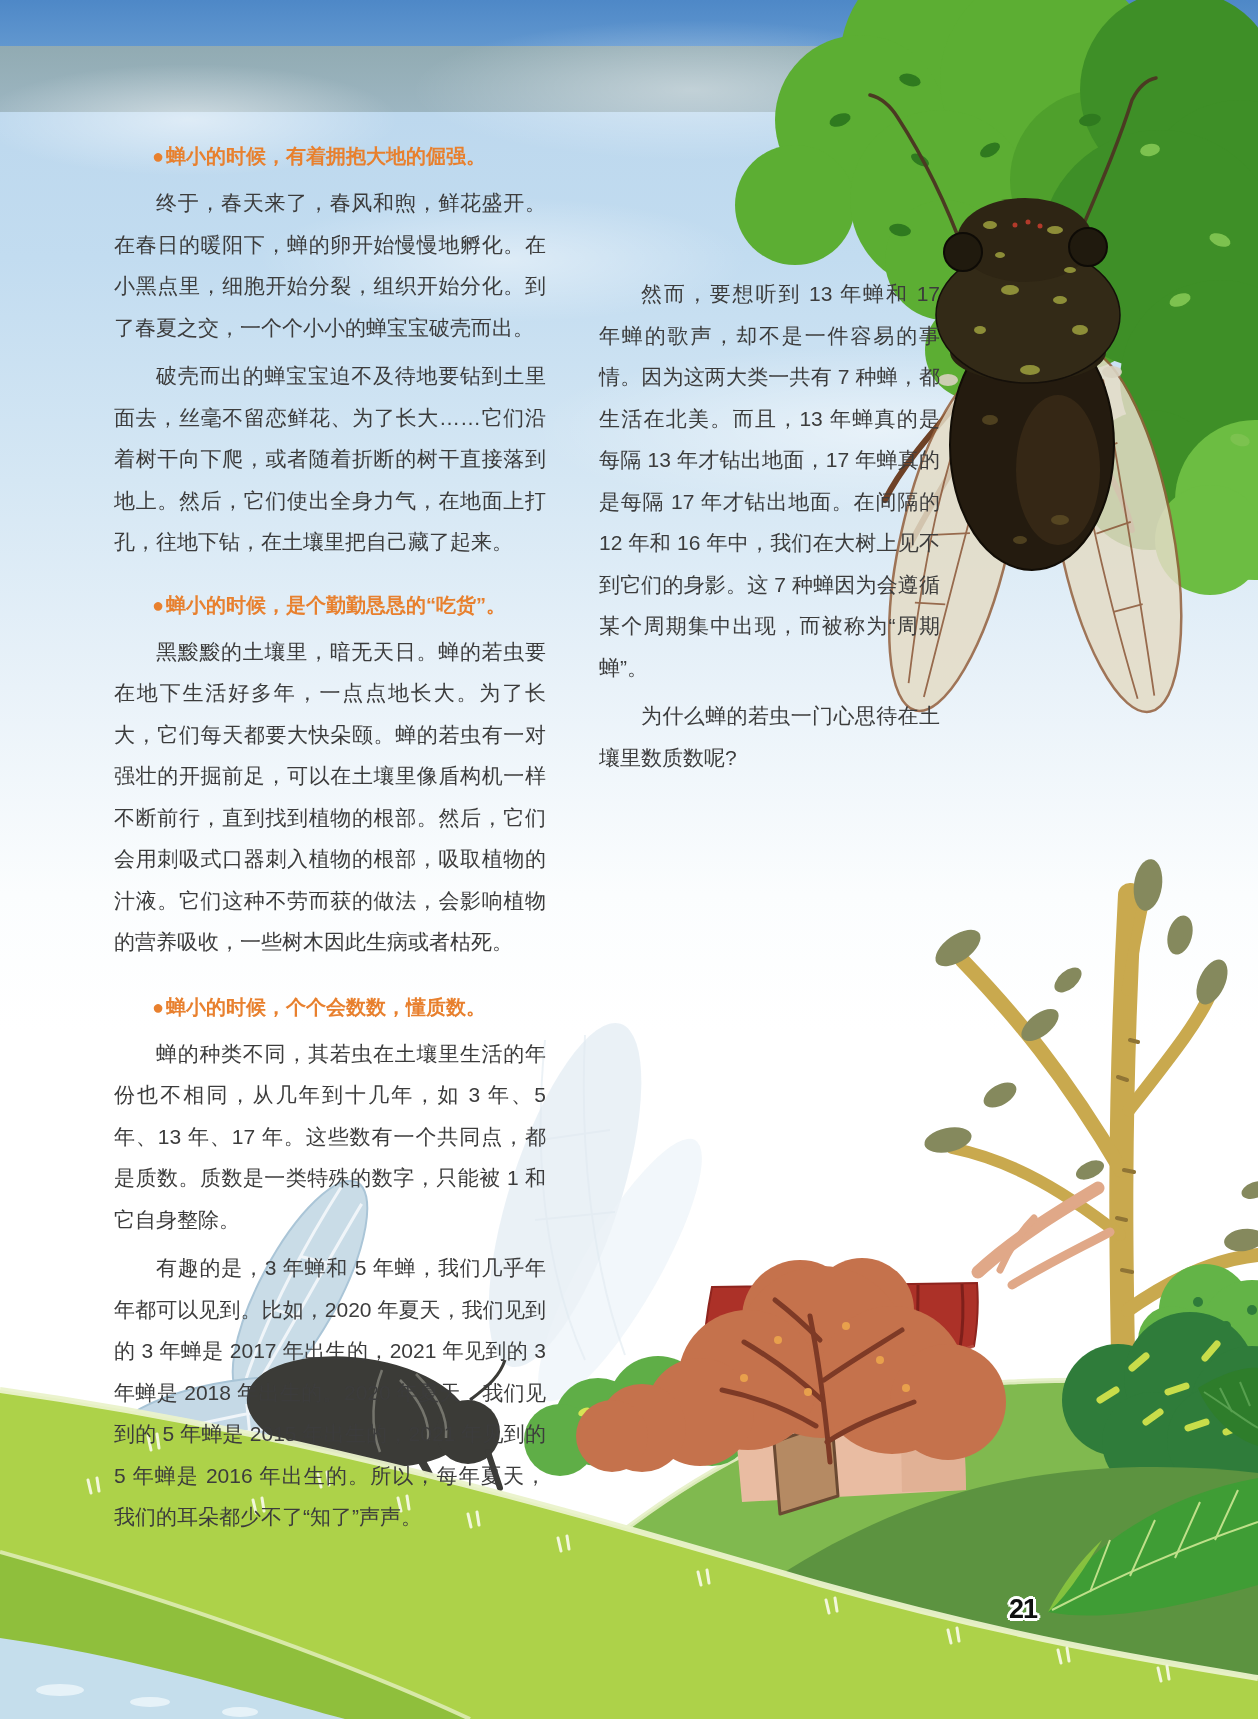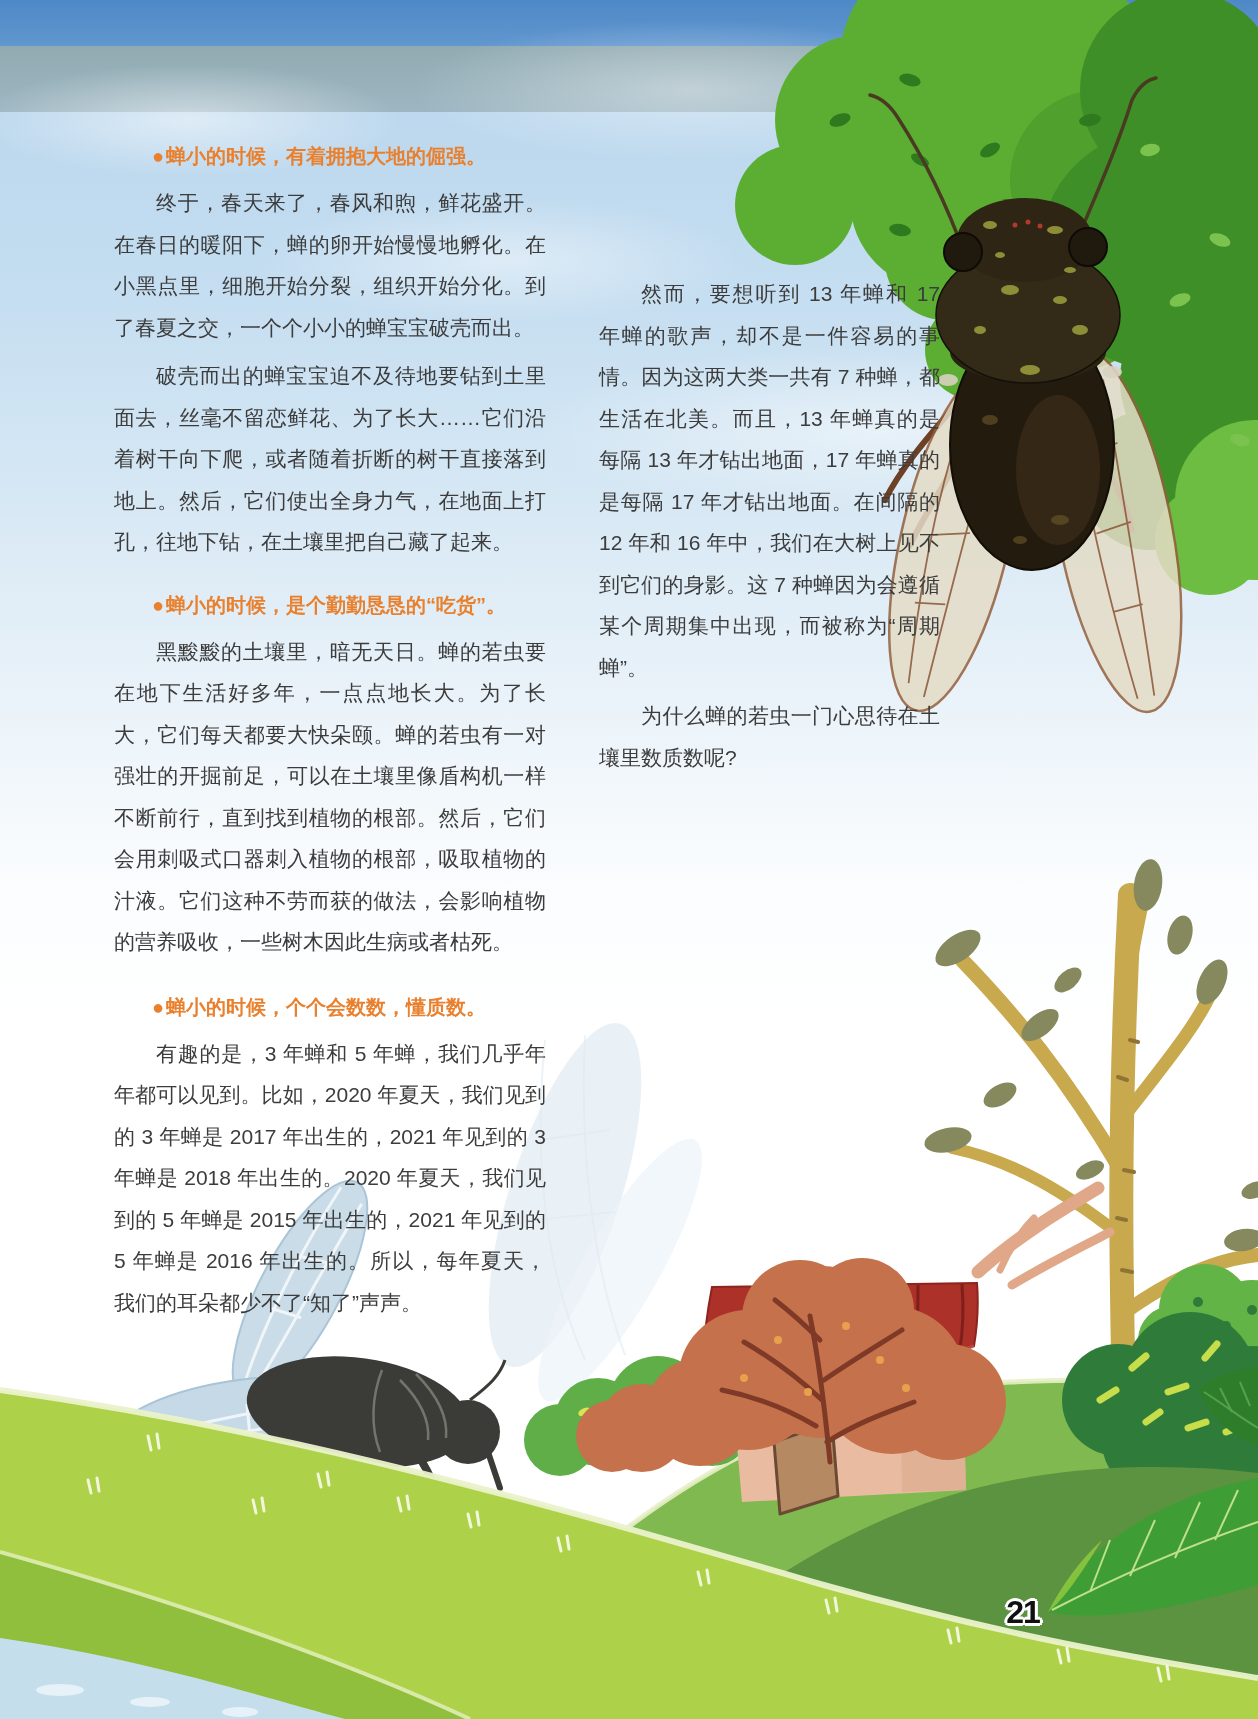--- a/index.html
+++ b/index.html
@@ -24,21 +24,21 @@
   h2.heading{margin:0 0 8px 0;color:#e8802e;font-size:20px;font-weight:bold;line-height:36px;text-indent:45px;text-align:left;}
   section+section h2.heading{margin-top:24px;}
   section:nth-of-type(3) h2.heading{margin-top:26px;}
   .blt{margin-right:2px;}
   .sp{float:right;clear:right;}
   .sp1{width:52px;height:500px;}
   .sp2{width:1px;height:207px;}
   .sp3{width:70px;height:207px;}
   .sp4{width:140px;height:300px;}
   .page-num{position:absolute;left:998px;top:1594px;width:50px;text-align:center;z-index:6;
-    font-size:32px;font-weight:800;color:#101010;letter-spacing:-1px;
+    font-size:27px;font-weight:800;color:#101010;letter-spacing:-1px;
     text-shadow:-2px -2px 0 #fff,2px -2px 0 #fff,-2px 2px 0 #fff,2px 2px 0 #fff,0 -3px 0 #fff,0 3px 0 #fff,-3px 0 0 #fff,3px 0 0 #fff;}
 </style>
 </head>
 <body>
 
 <div class="page">
   <div class="band1"></div>
   <div class="band2"></div>
   <div class="clouds"></div>
 
@@ -343,20 +343,21 @@
       <h2 class="heading"><span class="blt">●</span><span>蝉小的时候，有着拥抱大地的倔强。</span></h2>
       <p>终于，春天来了，春风和煦，鲜花盛开。在春日的暖阳下，蝉的卵开始慢慢地孵化。在小黑点里，细胞开始分裂，组织开始分化。到了春夏之交，一个个小小的蝉宝宝破壳而出。</p>
       <p>破壳而出的蝉宝宝迫不及待地要钻到土里面去，丝毫不留恋鲜花、为了长大……它们沿着树干向下爬，或者随着折断的树干直接落到地上。然后，它们使出全身力气，在地面上打孔，往地下钻，在土壤里把自己藏了起来。</p>
     </section>
     <section>
       <h2 class="heading"><span class="blt">●</span><span>蝉小的时候，是个勤勤恳恳的“吃货”。</span></h2>
       <p>黑黢黢的土壤里，暗无天日。蝉的若虫要在地下生活好多年，一点点地长大。为了长大，它们每天都要大快朵颐。蝉的若虫有一对强壮的开掘前足，可以在土壤里像盾构机一样不断前行，直到找到植物的根部。然后，它们会用刺吸式口器刺入植物的根部，吸取植物的汁液。它们这种不劳而获的做法，会影响植物的营养吸收，一些树木因此生病或者枯死。</p>
     </section>
     <section>
       <h2 class="heading"><span class="blt">●</span><span>蝉小的时候，个个会数数，懂质数。</span></h2>
+      <p>蝉的种类不同，其若虫在土壤里生活的年份也不相同，从几年到十几年，如 3 年、5 年、13 年、17 年。这些数有一个共同点，都是质数。质数是一类特殊的数字，只能被 1 和它自身整除。</p>
       <p>有趣的是，3 年蝉和 5 年蝉，我们几乎年年都可以见到。比如，2020 年夏天，我们见到的 3 年蝉是 2017 年出生的，2021 年见到的 3 年蝉是 2018 年出生的。2020 年夏天，我们见到的 5 年蝉是 2015 年出生的，2021 年见到的 5 年蝉是 2016 年出生的。所以，每年夏天，我们的耳朵都少不了“知了”声声。</p>
     </section>
   </div>
 
   <div class="col right-col">
     <div class="sp sp1"></div>
     <div class="sp sp2"></div>
     <div class="sp sp3"></div>
     <div class="sp sp4"></div>
     <p>然而，要想听到 13 年蝉和 17 年蝉的歌声，却不是一件容易的事情。因为这两大类一共有 7 种蝉，都生活在北美。而且，13 年蝉真的是每隔 13 年才钻出地面，17 年蝉真的是每隔 17 年才钻出地面。在间隔的 12 年和 16 年中，我们在大树上见不到它们的身影。这 7 种蝉因为会遵循某个周期集中出现，而被称为“周期蝉”。</p>

